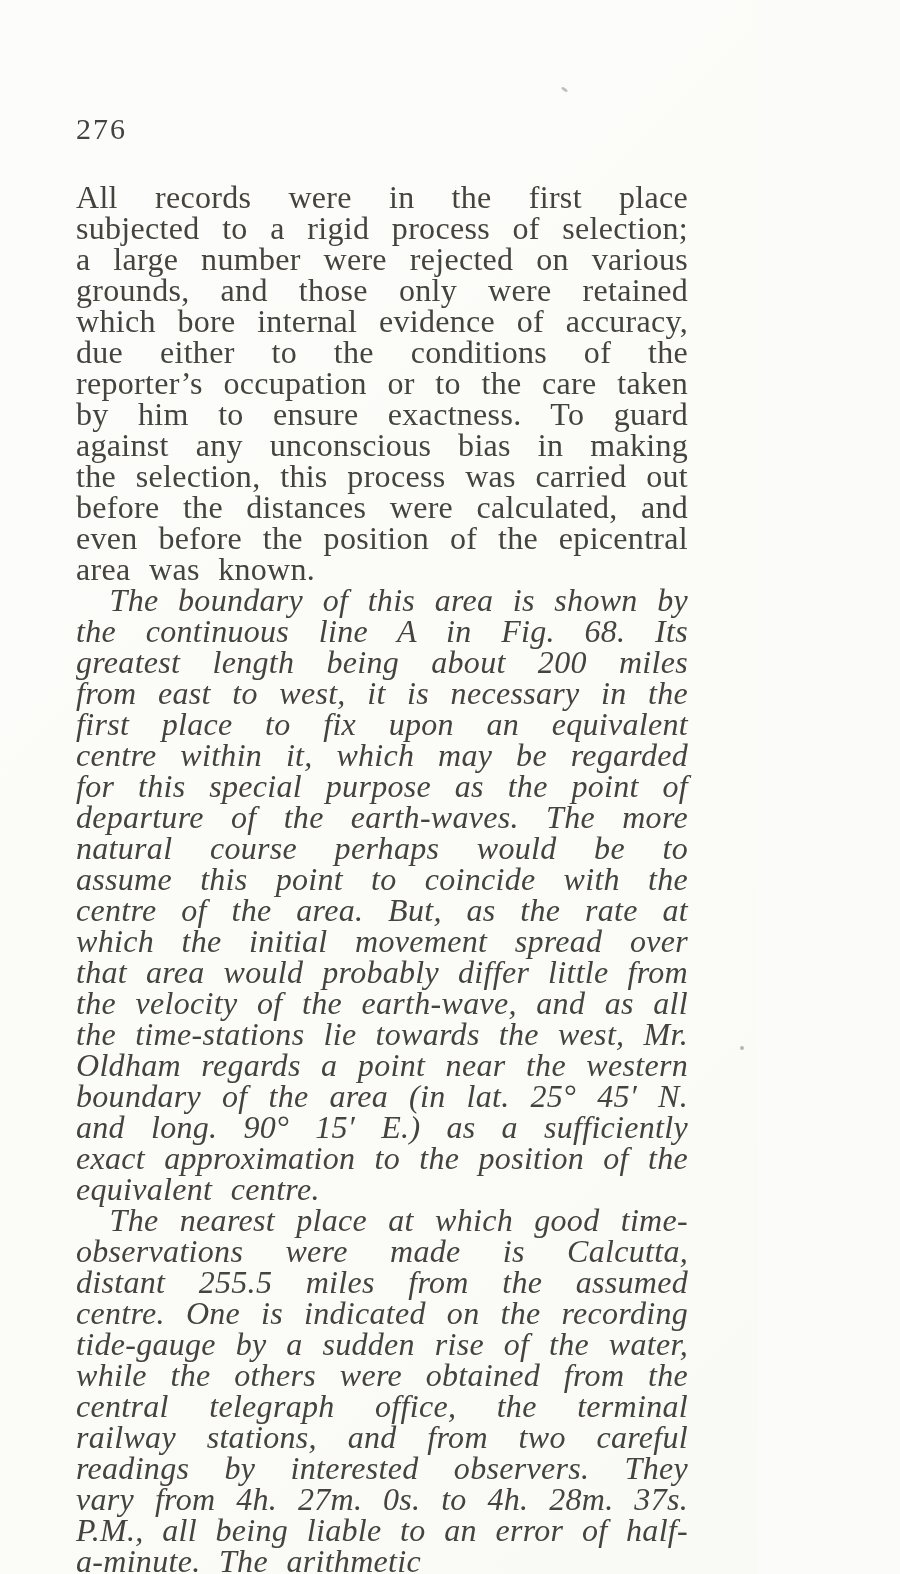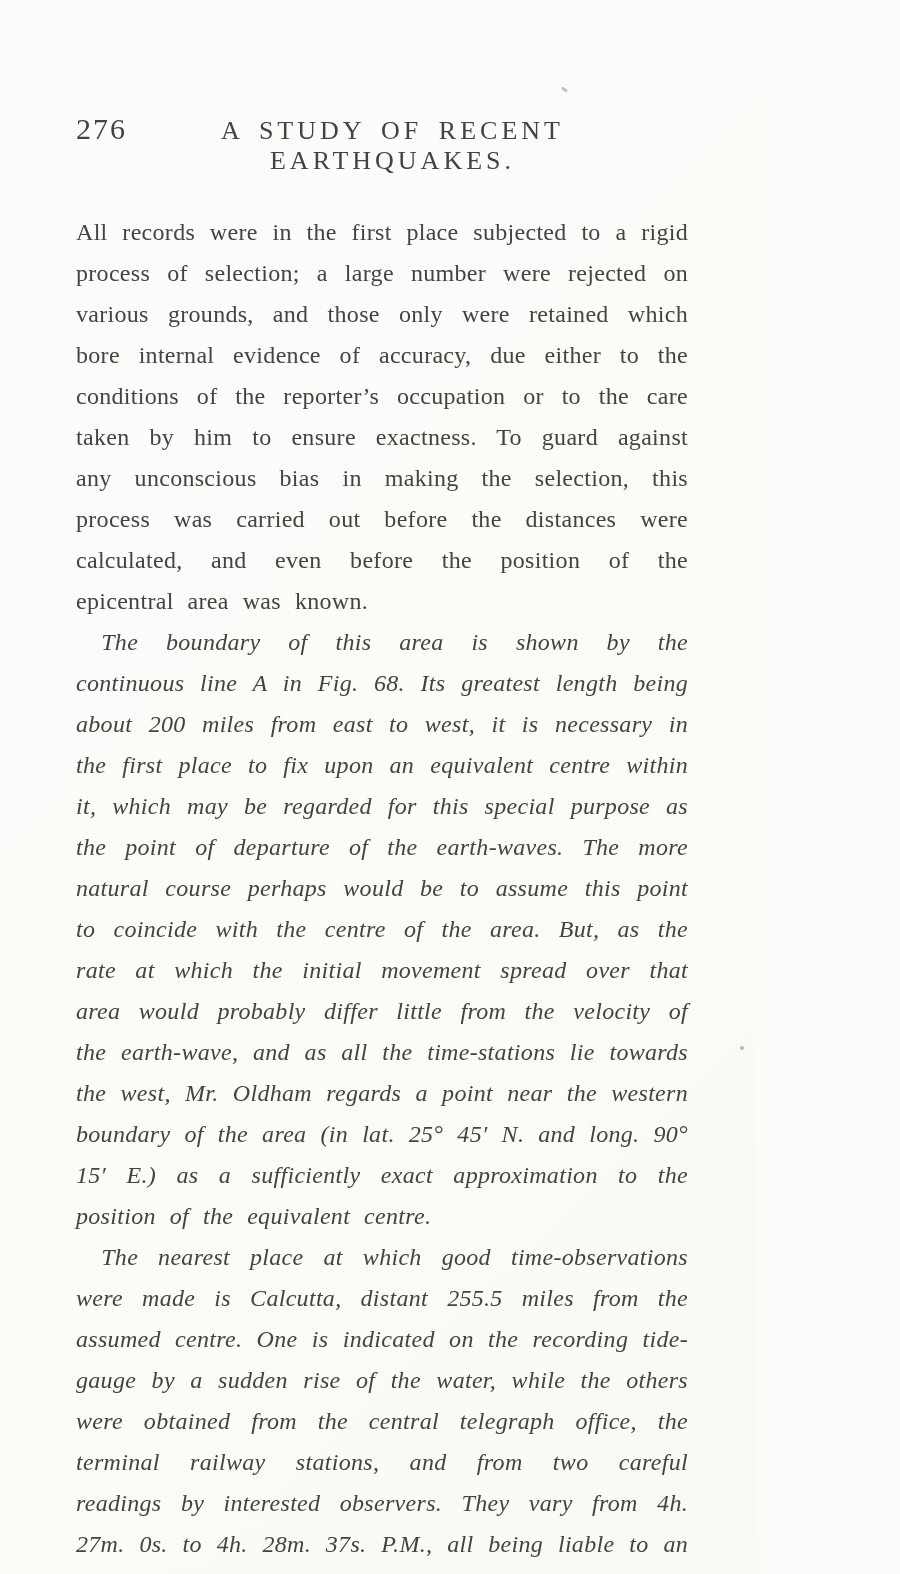--- a/index.html
+++ b/index.html
@@ -50,22 +50,22 @@
     flex: 1;
     text-align: center;
     font-size: 26px;
     letter-spacing: 4px;
     word-spacing: 6px;
     color: #45433e;
     padding-right: 30px;
   }
 
   .body-text p {
-    font-size: 24px;
-    line-height: 41px;
+    font-size: 32px;
+    line-height: 31px;
     text-align: justify;
     word-spacing: 0.32em;
     letter-spacing: 0.3px;
     color: #45433e;
   }
 
   .body-text p.indent {
     text-indent: 1.05em;
     font-style: italic;
   }
@@ -73,21 +73,20 @@
 </head>
 <body>
 
 <div class="page">
 
   <span class="speck speck-1"></span>
   <span class="speck speck-2"></span>
 
   <div class="running-header">
     <span class="page-number">276</span>
-    <span class="header-title">A STUDY OF RECENT EARTHQUAKES.</span>
   </div>
 
   <div class="body-text">
     <p>All records were in the first place subjected to a rigid process of selection; a large number were rejected on various grounds, and those only were retained which bore internal evidence of accuracy, due either to the conditions of the reporter’s occupation or to the care taken by him to ensure exactness. To guard against any unconscious bias in making the selection, this process was carried out before the distances were calculated, and even before the position of the epicentral area was known.</p>
     <p class="indent">The boundary of this area is shown by the continuous line A in Fig. 68.  Its greatest length being about 200 miles from east to west, it is necessary in the first place to fix upon an equivalent centre within it, which may be regarded for this special purpose as the point of departure of the earth-waves.  The more natural course perhaps would be to assume this point to coincide with the centre of the area.  But, as the rate at which the initial movement spread over that area would probably differ little from the velocity of the earth-wave, and as all the time-stations lie towards the west, Mr. Oldham regards a point near the western boundary of the area (in lat. 25° 45′ N. and long. 90° 15′ E.) as a sufficiently exact approximation to the position of the equivalent centre.</p>
     <p class="indent">The nearest place at which good time-observations were made is Calcutta, distant 255.5 miles from the assumed centre.  One is indicated on the recording tide-gauge by a sudden rise of the water, while the others were obtained from the central telegraph office, the terminal railway stations, and from two careful readings by interested observers.  They vary from 4h. 27m. 0s. to 4h. 28m. 37s. P.M., all being liable to an error of half-a-minute.  The arithmetic</p>
   </div>
 
 </div>
 

